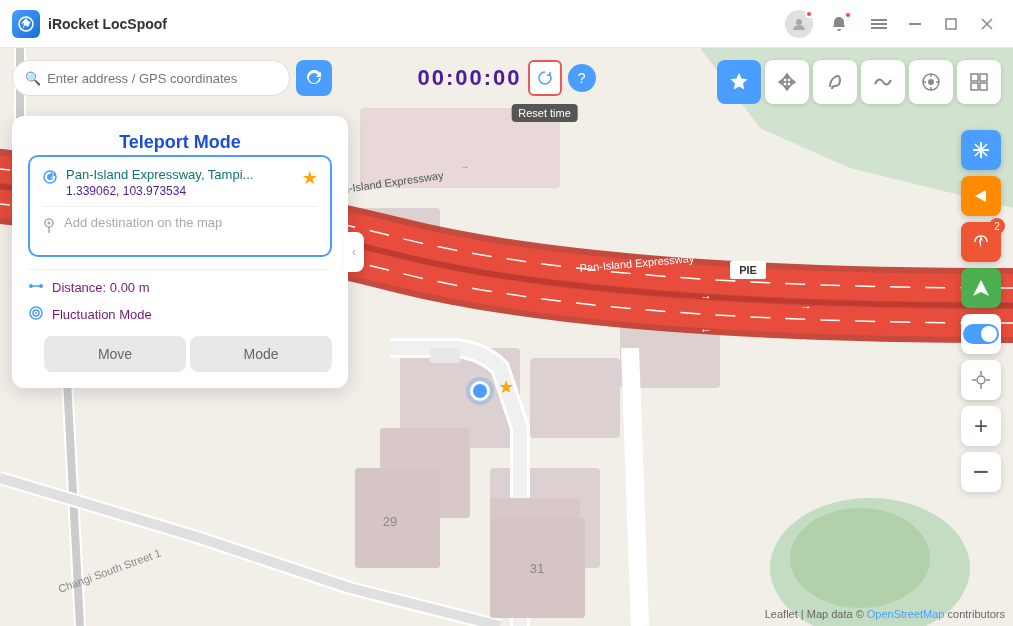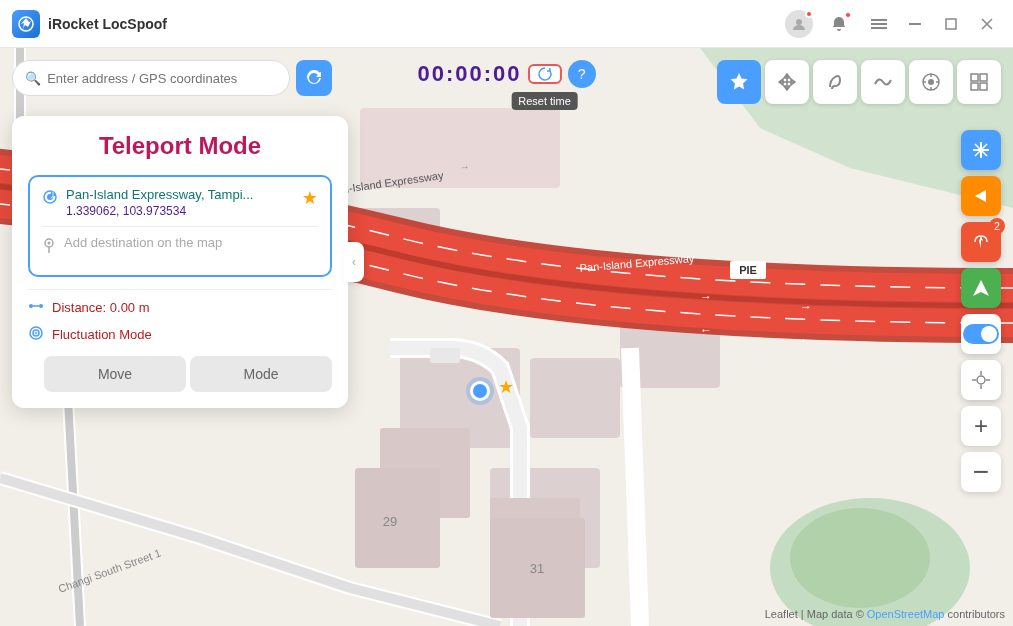--- a/index.html
+++ b/index.html
@@ -100,21 +100,21 @@
       left: 50%;
       transform: translateX(-50%);
       z-index: 50;
       display: flex; align-items: center; gap: 6px;
     }
     #timer-area .timer-display {
       font-size: 22px; font-weight: 600; color: #4c1d95;
       letter-spacing: 2px;
     }
     #timer-area .reset-btn {
-      width: 34px; height: 20px;
+      width: 34px; height: 36px;
       border: 2px solid #e55;
       border-radius: 6px;
       display: flex; align-items: center; justify-content: center;
       cursor: pointer; color: #4a9eff; font-size: 16px;
       background: #fff;
       position: relative;
     }
     #timer-area .reset-tooltip {
       position: absolute;
       bottom: -28px; left: 50%; transform: translateX(-50%);
@@ -213,24 +213,24 @@
       top: 116px; left: 12px;
       width: 336px;
       background: #fff;
       border-radius: 12px;
       box-shadow: 0 4px 20px rgba(0,0,0,0.15);
       z-index: 50;
       padding: 16px;
     }
     .panel-title {
       text-align: center;
-      font-size: 24px;
+      font-size: 18px;
       font-weight: 600;
-      color: #be185d;
-      margin-bottom: 15px;
+      color: #1d4ed8;
+      margin-bottom: 2px;
     }
     .route-box {
       border: 2px solid #4a9eff;
       border-radius: 10px;
       padding: 10px 12px;
       margin-bottom: 12px;
     }
     .route-label {
       font-size: 13px; font-weight: 600; color: #333;
       margin-bottom: 8px;
@@ -249,21 +249,21 @@
     .star-icon { color: #ffa500; font-size: 18px; cursor: pointer; }
 
     .divider { border: none; border-top: 1px solid #eee; margin: 8px 0; }
 
     .info-row {
       display: flex; align-items: center; gap: 8px;
       margin-bottom: 8px;
     }
     .info-icon { font-size: 15px; }
     .info-icon.blue { color: #4a9eff; }
-    .info-text { font-size: 13px; color: #b91c1c; }
+    .info-text { font-size: 13px; color: #701a75; }
 
     .panel-buttons {
       display: flex; gap: 4px; margin-top: 12px; margin-left: 16px;
     }
     .panel-btn {
       flex: 1;
       height: 36px;
       border-radius: 8px;
       background: #e8e8e8;
       border: none;

